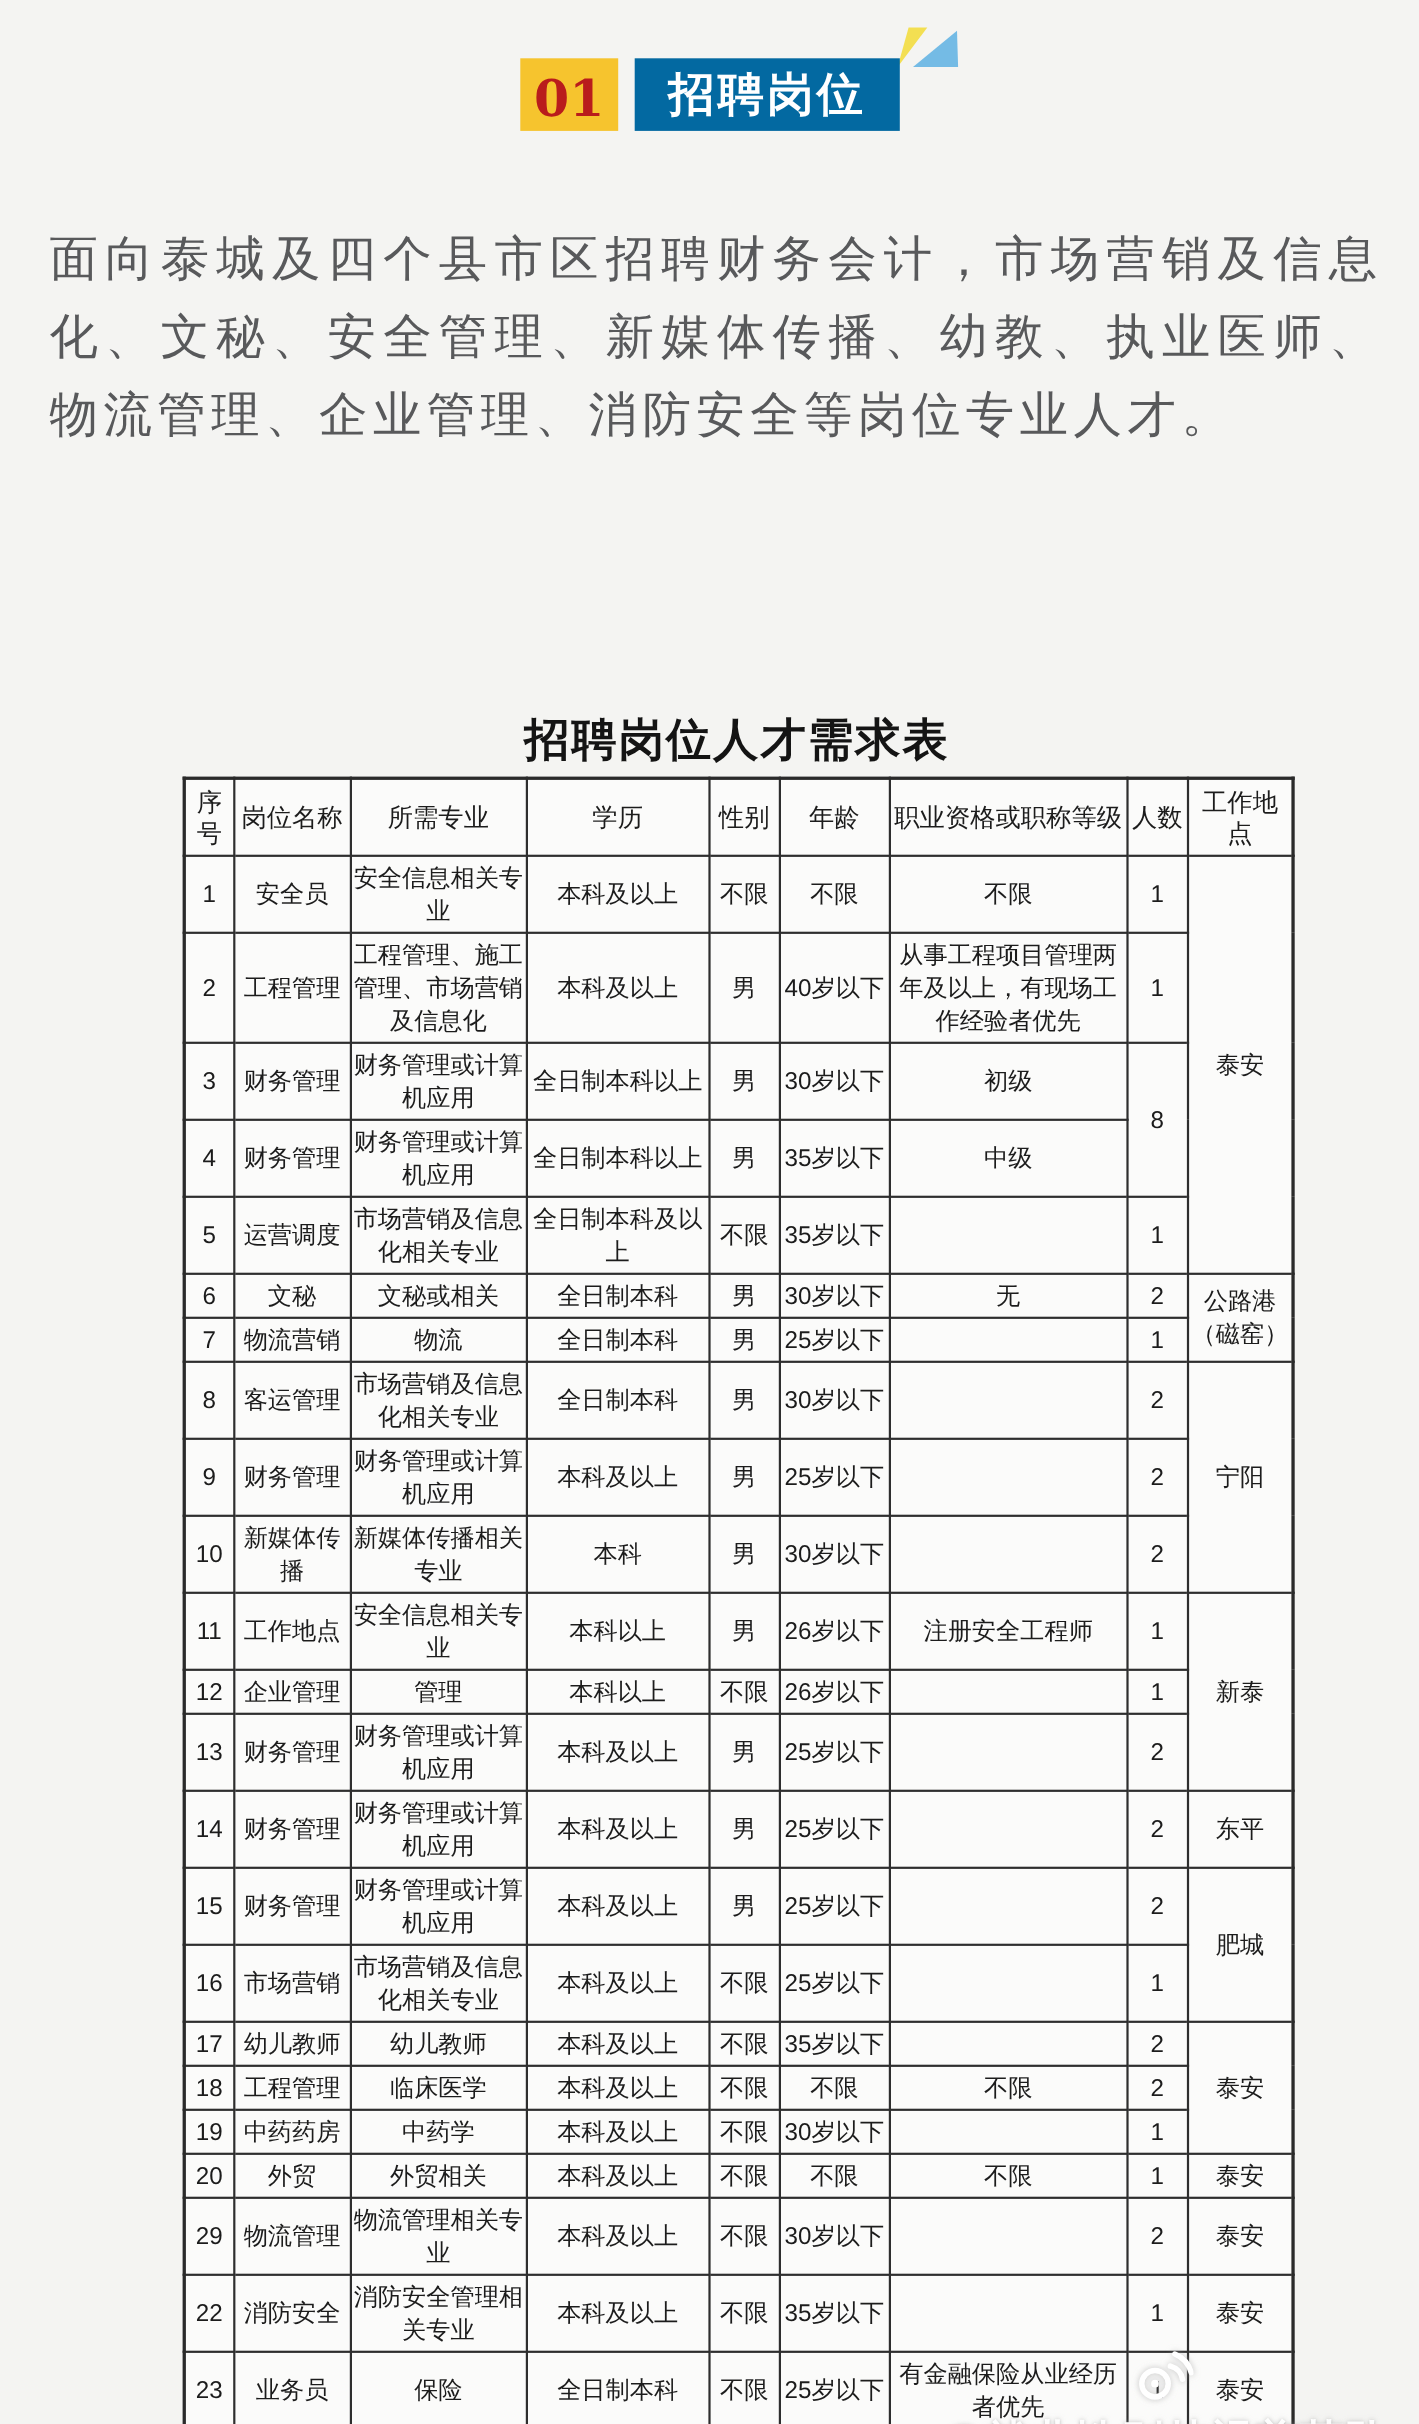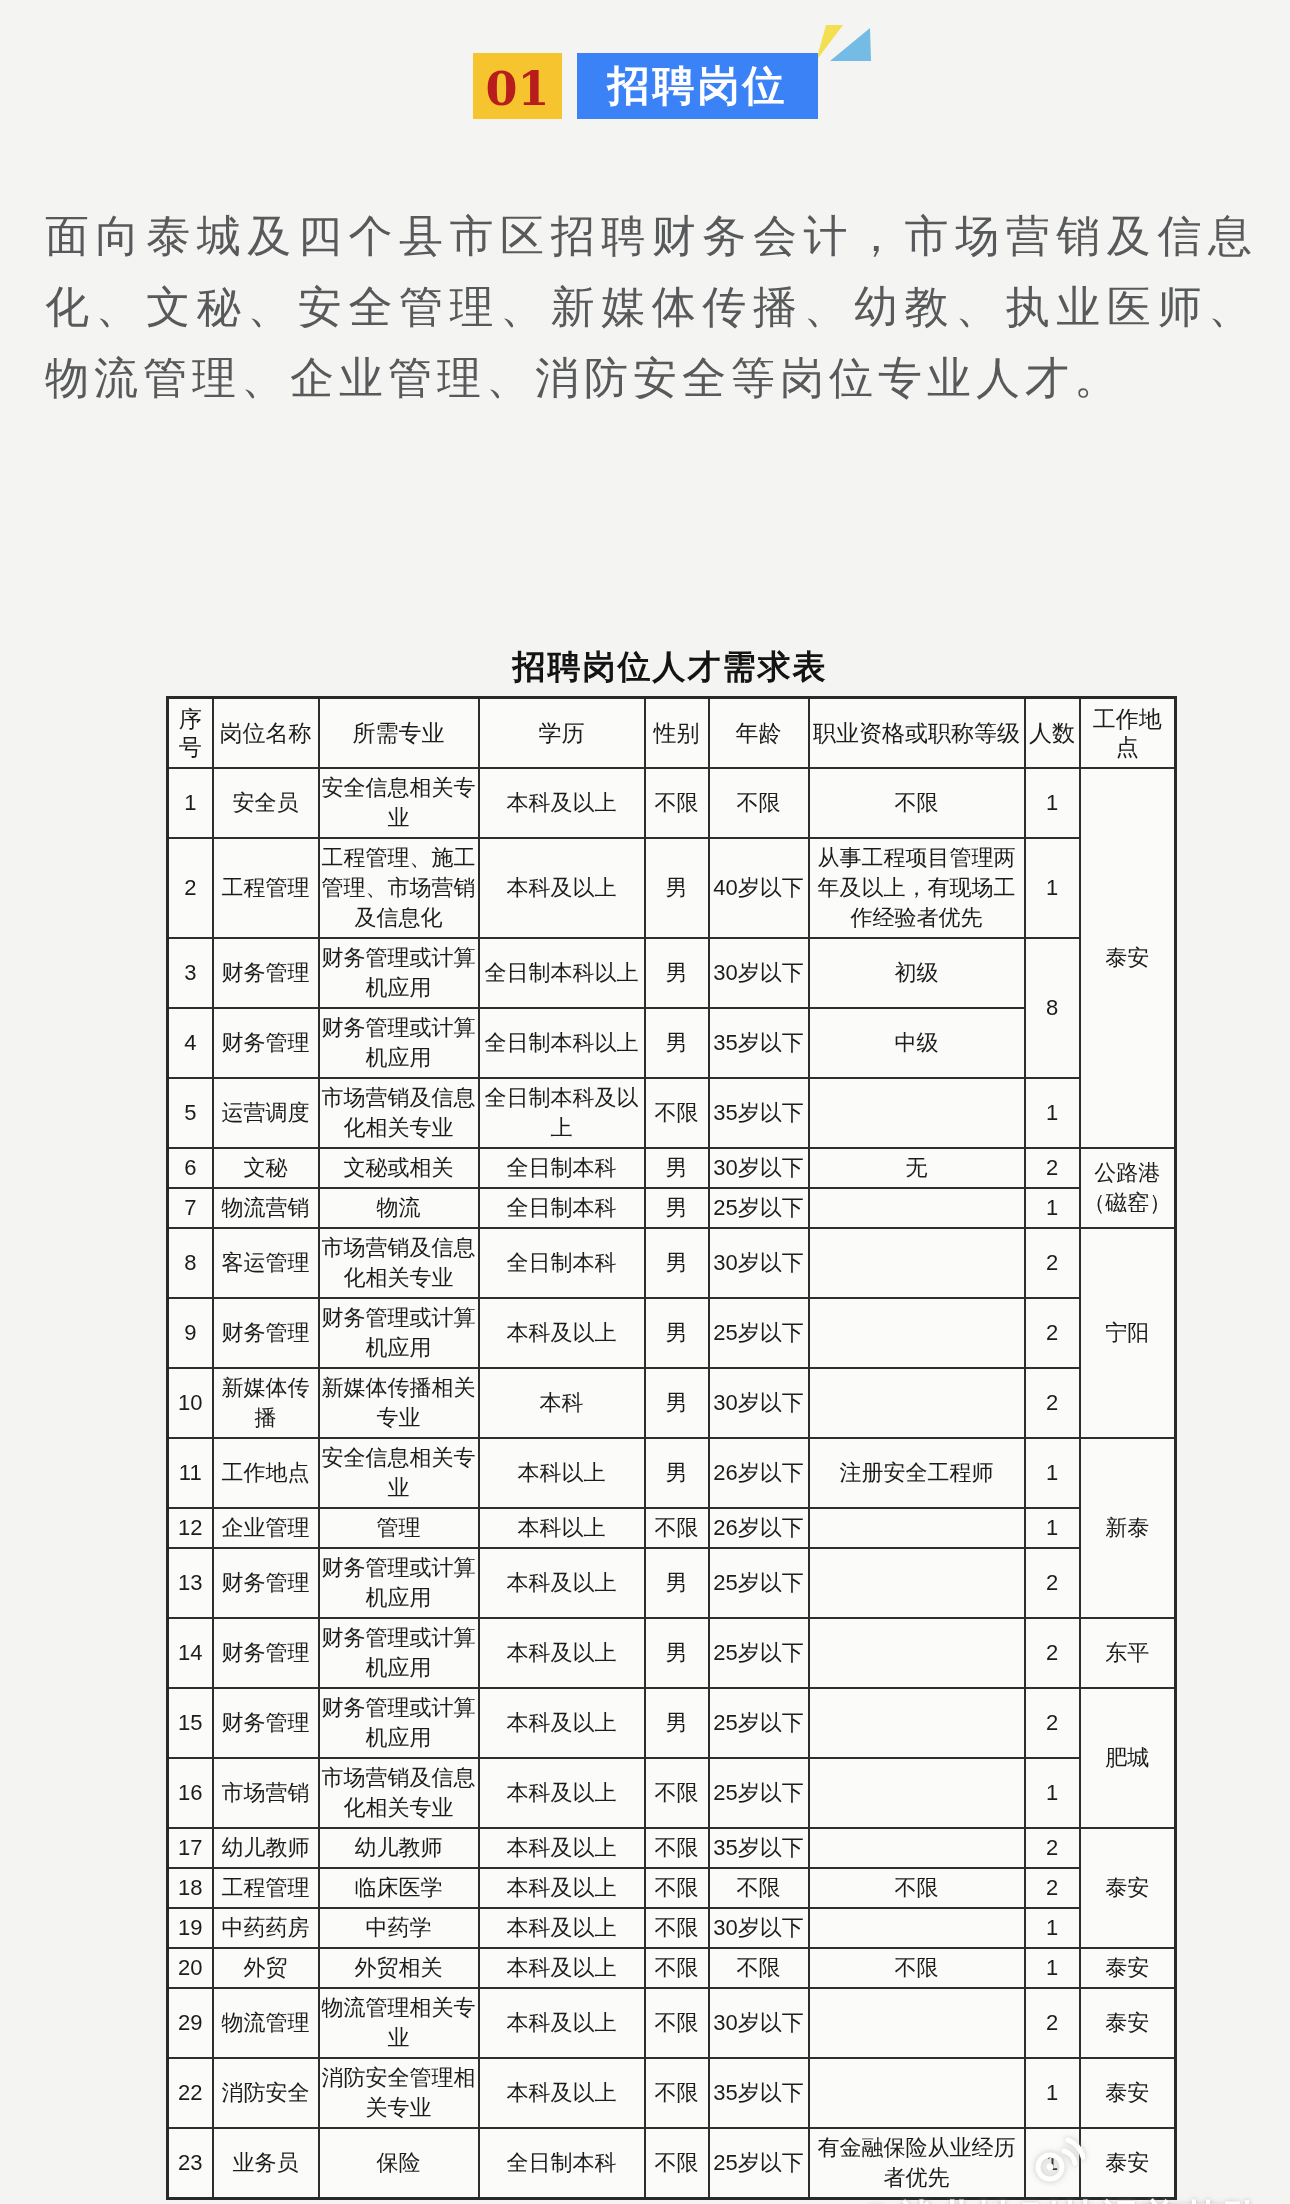--- a/index.html
+++ b/index.html
@@ -18,39 +18,39 @@
   .num-box{
     position:absolute;left:473px;top:53px;width:89px;height:66px;
     background:#f6c42e;display:flex;align-items:center;justify-content:center;
   }
   .num-box span{
     font-family:"DejaVu Serif","Liberation Serif",serif;
     font-size:46px;font-weight:bold;color:#b91c1c;line-height:1;padding-top:6px;
   }
   .title-box{
     position:absolute;left:577px;top:53px;width:241px;height:66px;
-    background:#3b82f6;display:flex;align-items:center;justify-content:center;
+    background:#0369a1;display:flex;align-items:center;justify-content:center;
   }
   .title-box span{
     font-size:42px;font-weight:bold;color:#ffffff;letter-spacing:3px;line-height:1;
   }
 
   
   .intro{
     position:absolute;left:45px;top:200px;width:1212px;
     font-size:44px;line-height:71px;letter-spacing:5px;
     color:#58595b;text-align:justify;
   }
 
   
   .sheet{position:absolute;left:166px;top:645px;width:1008px;}
   .tbl-title{
     width:100%;text-align:center;
     font-family:"Liberation Serif","DejaVu Serif",serif;
-    font-size:33px;font-weight:bold;color:#141414;
+    font-size:41px;font-weight:bold;color:#141414;
     letter-spacing:2px;margin-bottom:6px;
   }
   table.req{
     table-layout:fixed;border-collapse:collapse;width:1008px;
     background:#fbfbfa;
   }
   table.req col.c1{width:45px;}  table.req col.c2{width:106px;}
   table.req col.c3{width:160px;} table.req col.c4{width:166px;}
   table.req col.c5{width:64px;}  table.req col.c6{width:100px;}
   table.req col.c7{width:216px;} table.req col.c8{width:55px;}

